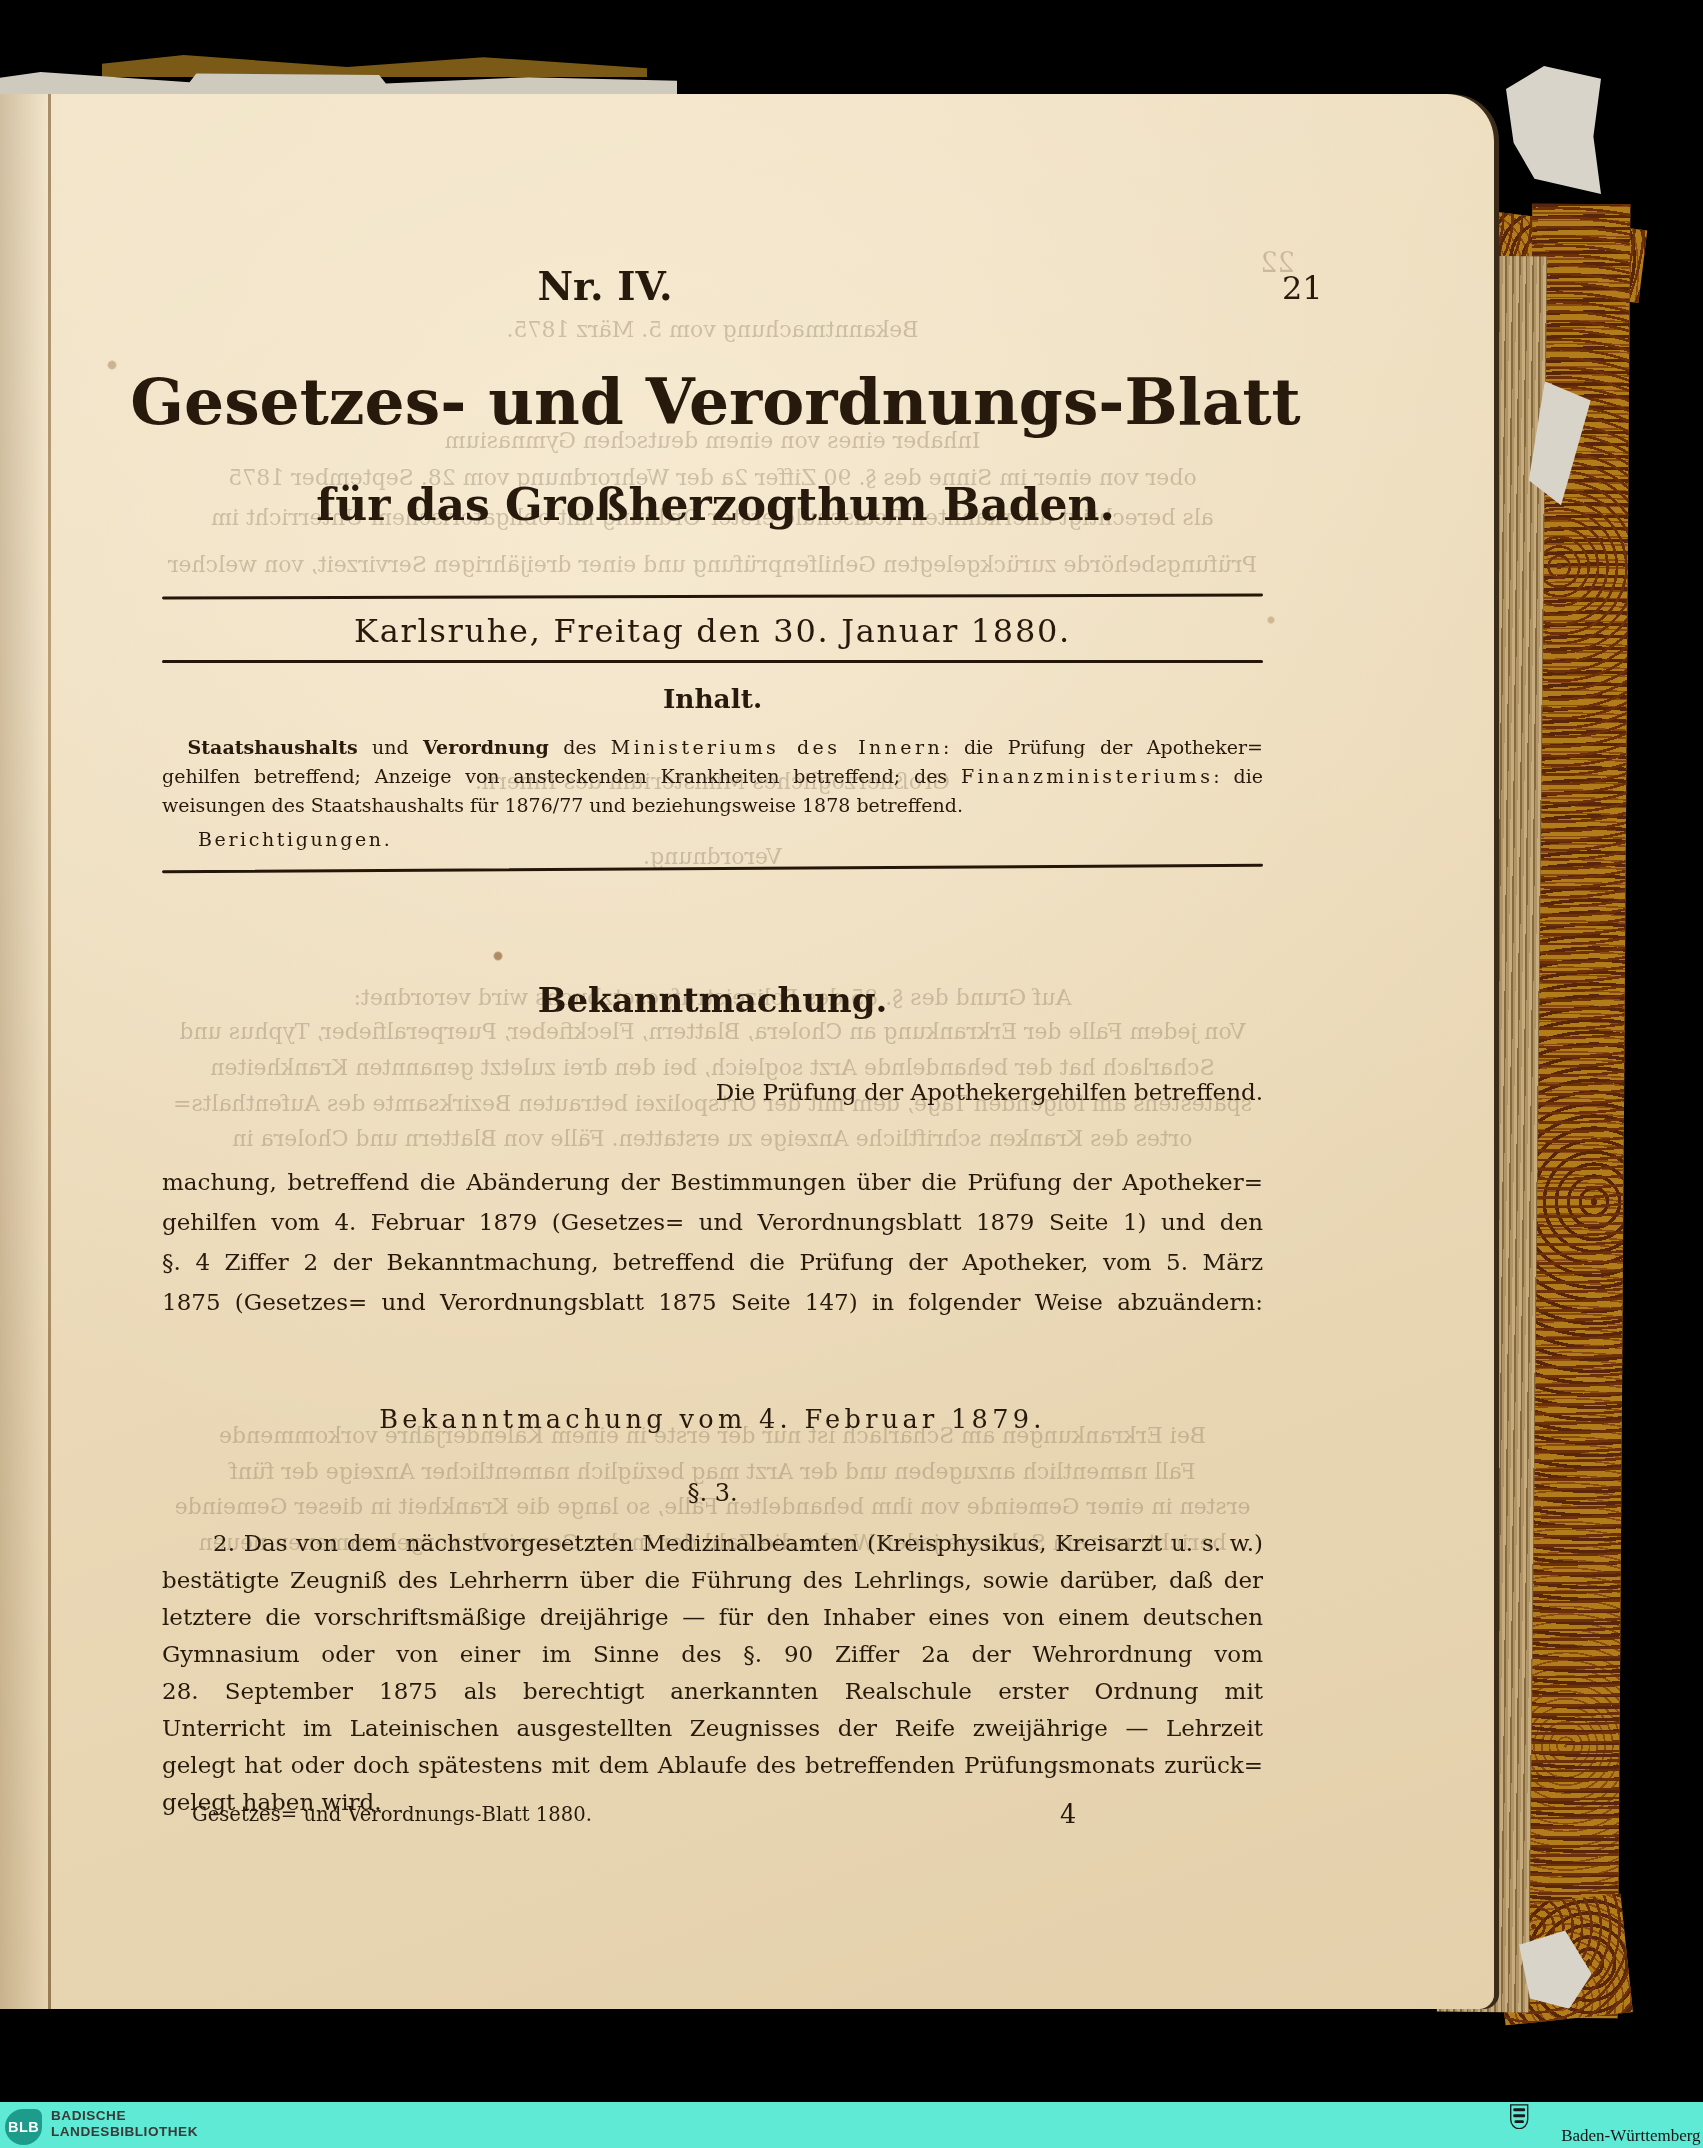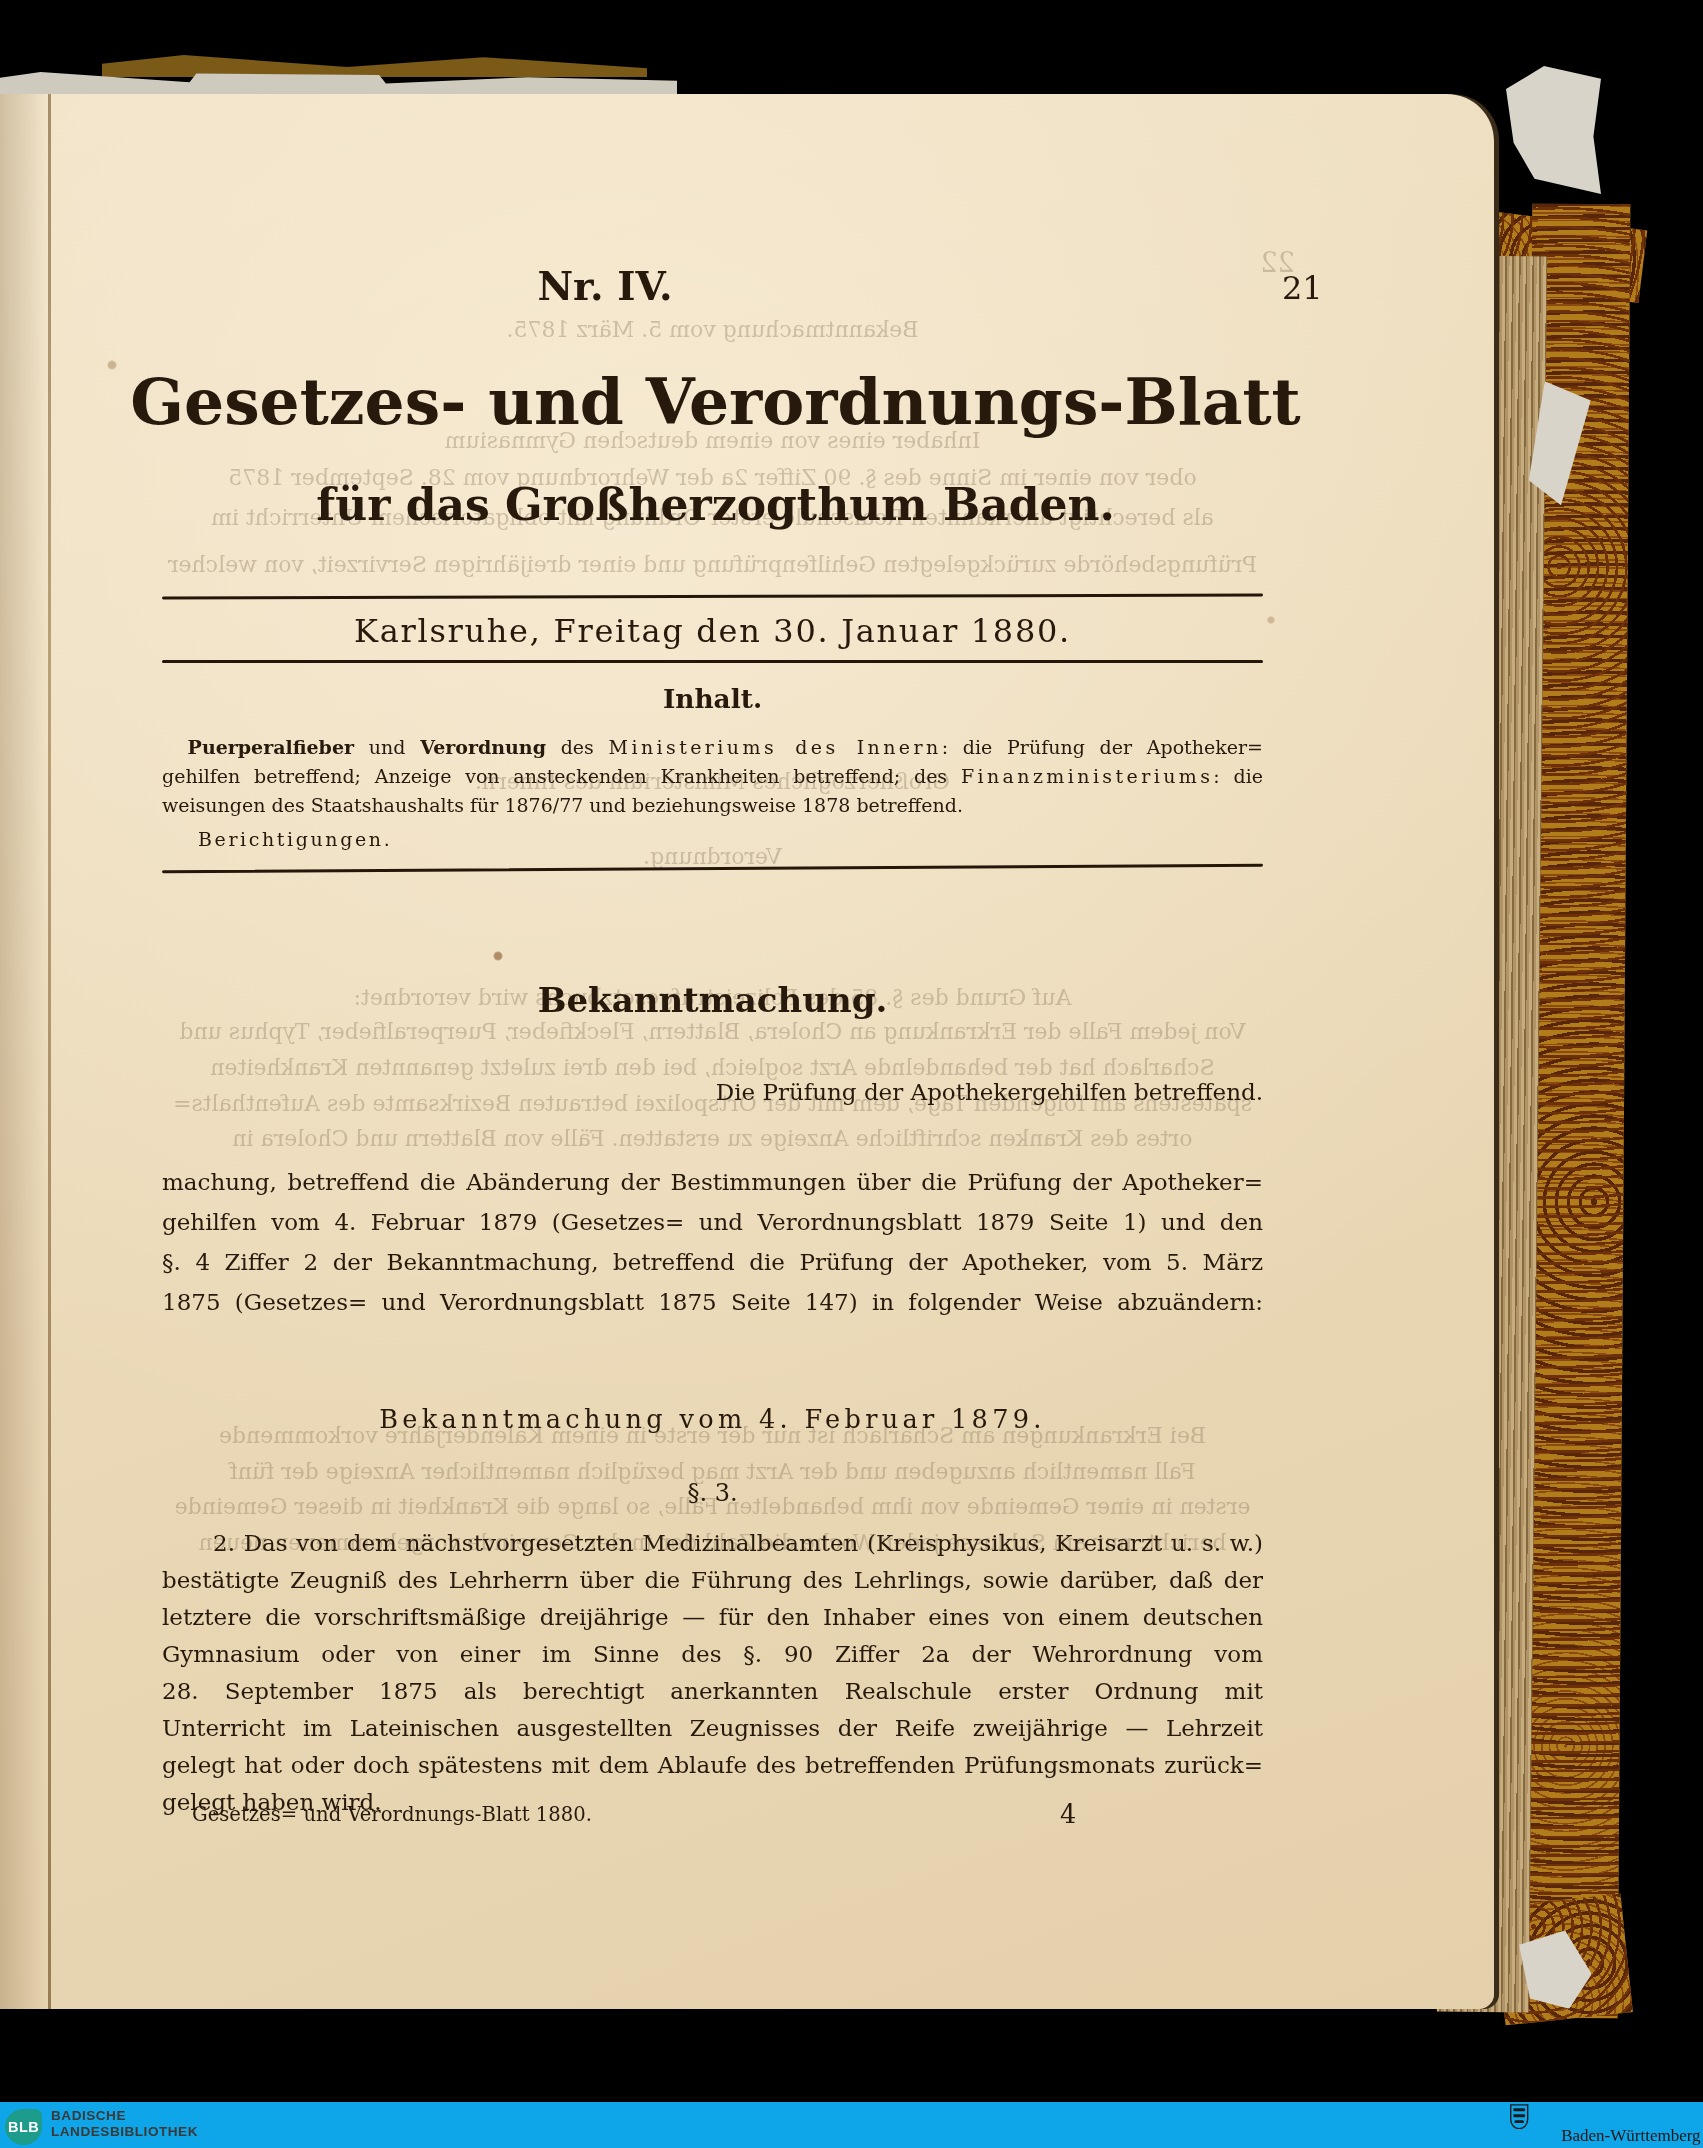--- a/index.html
+++ b/index.html
@@ -57,21 +57,21 @@
   .ctr{text-align:center;}
   .rule{position:absolute;left:162px;width:1101px;height:3.4px;background:#241709;border-radius:1.7px;}
   .col{left:162px;width:1101px;}
   .jline{text-align:justify;text-align-last:justify;overflow:hidden;white-space:normal;}
   .rich-bold{font-weight:bold;}
   .rich-spaced{letter-spacing:3.4px;}
   .ghost{position:absolute;color:#8d7a5f;opacity:.38;transform:scaleX(-1);
          filter:blur(0.6px);text-align:center;font-size:22px;white-space:nowrap;overflow:hidden;}
 
   
-  .footer-bar{position:absolute;left:0;top:2102px;width:1704px;height:46px;background:#0ea5e9;
+  .footer-bar{position:absolute;left:0;top:2102px;width:1704px;height:46px;background:#5eead4;
       font-family:"Liberation Sans","DejaVu Sans",sans-serif;}
   .blb-logo{position:absolute;left:5.1px;top:6.8px;width:37px;height:36px;background:#1d9c8c;
       border-radius:50% 6.8px 50% 50%;display:flex;align-items:center;justify-content:center;}
   .blb-logo span{color:#fff;font-weight:bold;font-size:14.5px;letter-spacing:0.4px;}
   .blb-text{position:absolute;left:51px;top:6px;color:#3a3a39;font-weight:bold;
       font-size:13.6px;line-height:16px;letter-spacing:0.5px;}
   .bw-crest{position:absolute;left:1509px;top:1.7px;width:20.4px;height:25.6px;}
   .bw-label{position:absolute;right:3.4px;top:24px;color:#161616;font-size:17px;
       font-family:"Liberation Serif","DejaVu Serif",serif;}
 </style>
@@ -119,21 +119,21 @@
     <div class="abs ctr ink" style="left:119px;width:1193px;top:271px;font-size:63px;font-weight:bold;">Gesetzes- und Verordnungs-Blatt</div>
     <div class="abs ctr ink" style="left:119px;width:1193px;top:385px;font-size:44px;font-weight:bold;">für das Großherzogthum Baden.</div>
 
     <div class="rule" style="top:501px;transform:rotate(-.15deg);"></div>
     <div class="abs ctr ink col" style="top:518px;font-size:32px;letter-spacing:1.7px;">Karlsruhe, Freitag den 30. Januar 1880.</div>
     <div class="rule" style="top:566px;"></div>
 
     <div class="abs ctr ink col" style="top:589px;font-size:26.4px;font-weight:bold;text-align:center;">Inhalt.</div>
 
     <div class="abs ink col" style="top:639px;font-size:19px;line-height:29px;">
-      <div class="jline" style="height:29px;padding-left:25.6px;"><span class="rich-bold">Puerperalfieber</span><span class="rich-normal"> und </span><span class="rich-bold">Verordnung</span><span class="rich-normal"> des </span><span class="rich-spaced">Ministeriums des Innern</span><span class="rich-normal">: die Prüfung der Apotheker=</span></div>
+      <div class="jline" style="height:29px;padding-left:25.6px;"><span class="rich-bold">Staatshaushalts</span><span class="rich-normal"> und </span><span class="rich-bold">Verordnung</span><span class="rich-normal"> des </span><span class="rich-spaced">Ministeriums des Innern</span><span class="rich-normal">: die Prüfung der Apotheker=</span></div>
       <div class="jline" style="height:29px;"><span class="rich-normal">gehilfen betreffend; Anzeige von ansteckenden Krankheiten betreffend; des </span><span class="rich-spaced">Finanzministeriums</span><span class="rich-normal">: die Rechnungsnach=</span></div>
       <div style="height:29px;">weisungen des Staatshaushalts für 1876/77 und beziehungsweise 1878 betreffend.</div>
       <div style="height:29px;margin-top:5.1px;padding-left:36px;letter-spacing:2.6px;">Berichtigungen.</div>
     </div>
 
     <div class="rule" style="top:773px;transform:rotate(-.35deg);"></div>
 
     <div class="abs ctr ink col" style="top:886px;font-size:34px;font-weight:bold;">Bekanntmachung.</div>
     <div class="abs ctr ink col" style="top:985px;font-size:23px;text-align:right;">Die Prüfung der Apothekergehilfen betreffend.</div>
 

